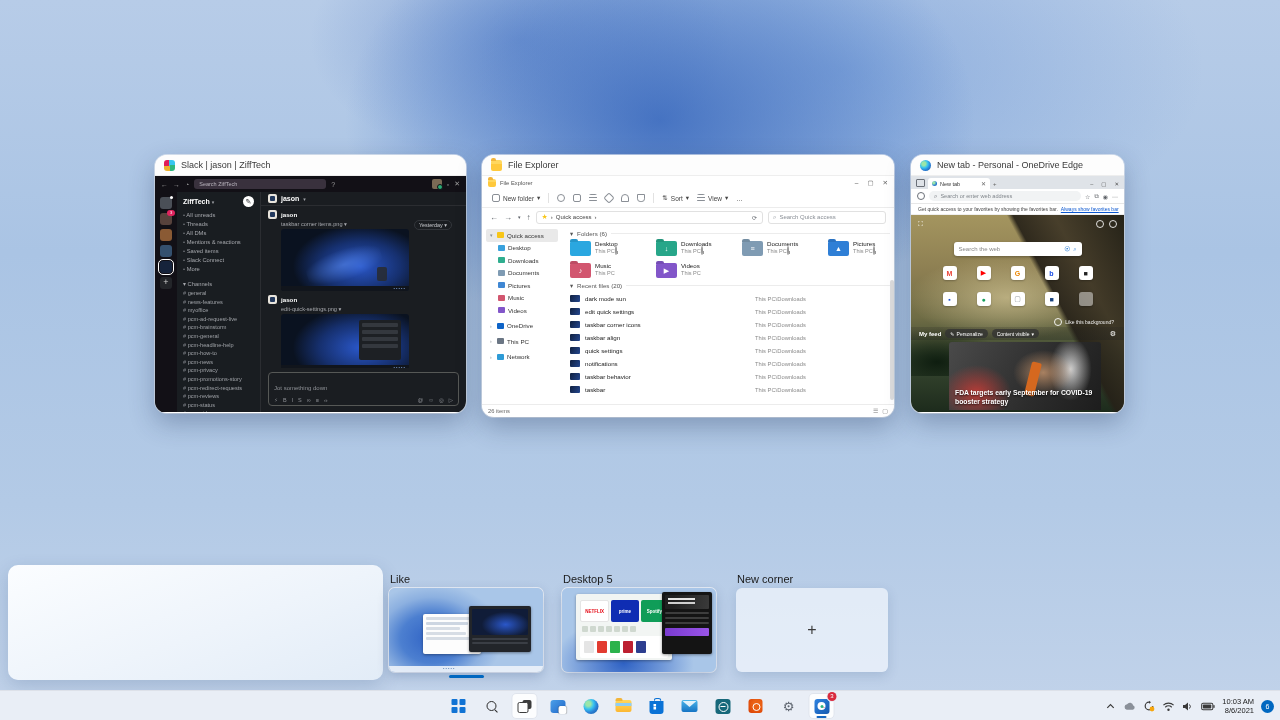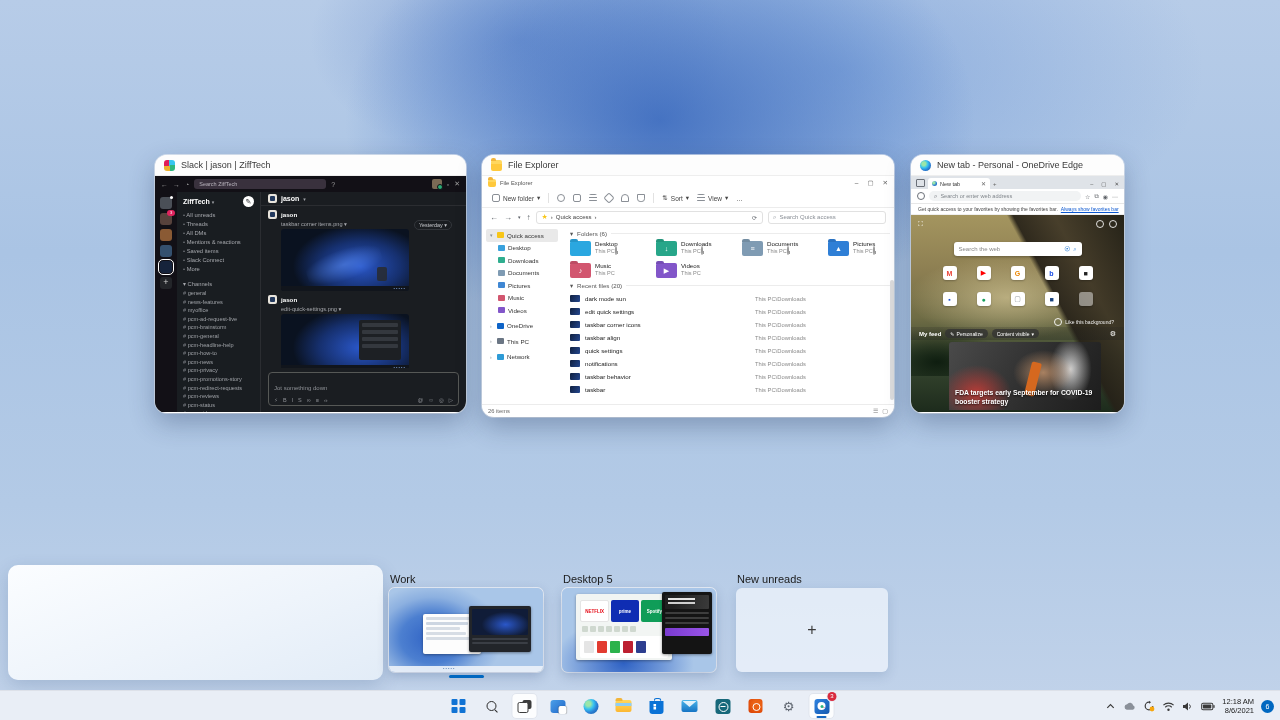--- a/index.html
+++ b/index.html
@@ -624,21 +624,21 @@
         </div>
         <div class="news">
           <div class="news-h">FDA targets early September for COVID-19 booster strategy</div>
         </div>
       </div>
     </div>
   </div>
 
   <div class="left-panel"></div>
 
-  <div class="dt-label" style="left:390px; top:573px;">Work</div>
+  <div class="dt-label" style="left:390px; top:573px;">Like</div>
   <div class="dt-thumb" style="left:389px;">
     <div class="work-scene">
       <div class="w-exp">
           <i></i>
           <i></i>
           <i></i>
           <i></i>
           <i></i>
         </div>
       <div class="w-slack">
@@ -680,21 +680,21 @@
       <div class="d2-art">
         <div class="hl"></div>
           <i></i>
           <i></i>
           <i></i>
         <div class="purple"></div>
       </div>
     </div>
   </div>
 
-  <div class="dt-label" style="left:737px; top:573px;">New unreads</div>
+  <div class="dt-label" style="left:737px; top:573px;">New corner</div>
   <div class="new-tile">
     <span class="new-plus">+</span>
   </div>
 
   <div class="taskbar">
     <div class="tb-center">
       <span class="tbi">
           <span class="i-start">
             <i></i>
             <i></i>
@@ -758,20 +758,20 @@
       <svg width="12" height="11" viewBox="0 0 12 11">
           <path d="M1 4 H3 L6 1.5 V9.5 L3 7 H1 Z" fill="#3a3a3a"></path>
           <path d="M7.5 3.5 a3 3 0 0 1 0 4" fill="none" stroke="#3a3a3a" stroke-width="1"></path>
         </svg>
       <svg width="14" height="9" viewBox="0 0 15 9">
           <rect x="0.7" y="1" width="12" height="7" rx="1.5" fill="none" stroke="#3a3a3a" stroke-width="1.1"></rect>
           <rect x="2" y="2.4" width="9" height="4.2" rx="0.8" fill="#3a3a3a"></rect>
           <rect x="13.2" y="3" width="1.4" height="3" rx="0.6" fill="#3a3a3a"></rect>
         </svg>
       <span class="clock">
-        <span>12:18 AM</span><br>
+        <span>10:03 AM</span><br>
         <span>8/6/2021</span>
       </span>
       <span class="tray-badge">6</span>
     </div>
   </div>
 
 </div>
 
 </body></html>

